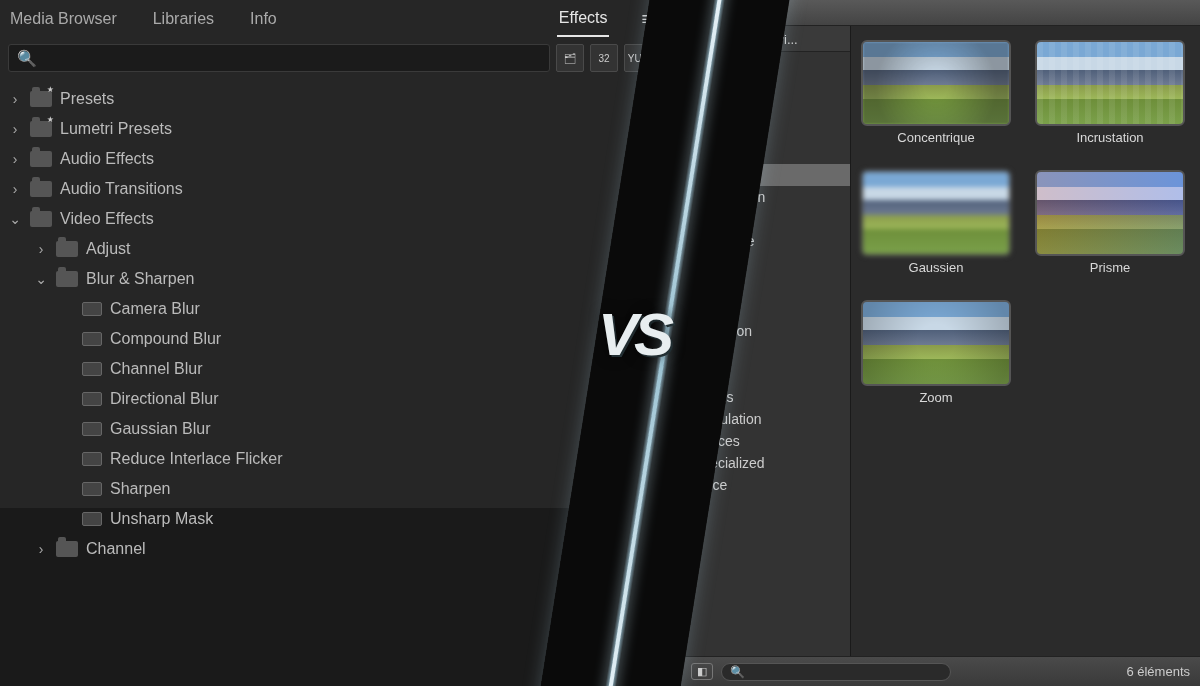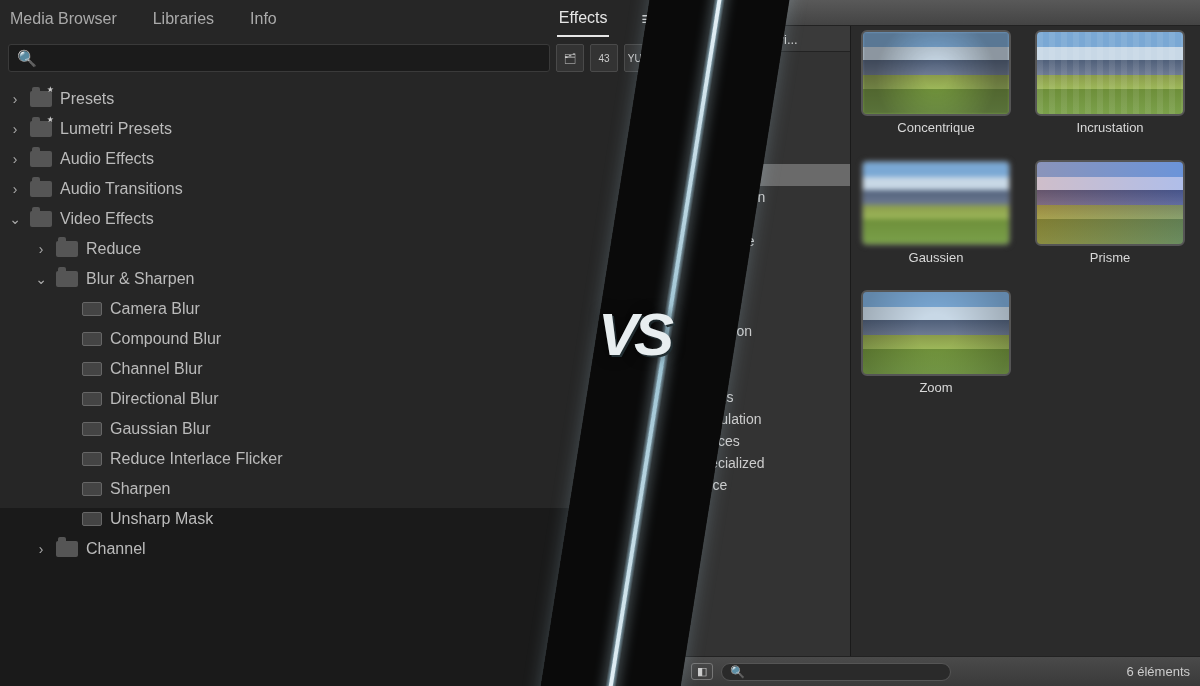--- a/index.html
+++ b/index.html
@@ -150,21 +150,21 @@
     padding: 3px 12px;
     color: #ccc;
     cursor: pointer;
   }
   .rp-item.selected {
     background: #6a6a6a;
     color: #fff;
   }
   .rp-grid {
     flex:1;
-    padding: 4px 10px;
+    padding: 14px 10px;
     display: grid;
     grid-template-columns: repeat(2, 150px);
     grid-auto-rows: 116px;
     gap: 14px 24px;
     align-content: start;
     justify-content: start;
     background:#2b2b2b;
   }
   .thumb {
     display:flex;
@@ -255,21 +255,21 @@
       <div class="tab active">Effects</div>
       <div class="hamburger">≡</div>
     </div>
   <div class="search-row">
     <div class="search-box">
       <span>🔍</span>
       <span></span>
     </div>
     <div id="toolbar-icons" style="display:flex;gap:6px;">
         <div class="toolbar-icon">🗂</div>
-        <div class="toolbar-icon">43</div>
+        <div class="toolbar-icon">32</div>
         <div class="toolbar-icon">YUV</div>
       </div>
   </div>
   <div class="tree" id="tree">
       <div class="tree-row indent-0">
         <span class="chev">›</span>
         <span class="bin-icon star"></span>
         <span>Presets</span>
       </div>
       <div class="tree-row indent-0">
@@ -288,21 +288,21 @@
         <span>Audio Transitions</span>
       </div>
       <div class="tree-row indent-0">
         <span class="chev">⌄</span>
         <span class="bin-icon"></span>
         <span>Video Effects</span>
       </div>
       <div class="tree-row indent-1">
         <span class="chev">›</span>
         <span class="bin-icon"></span>
-        <span>Reduce</span>
+        <span>Adjust</span>
       </div>
       <div class="tree-row indent-1">
         <span class="chev">⌄</span>
         <span class="bin-icon"></span>
         <span>Blur &amp; Sharpen</span>
       </div>
       <div class="tree-row indent-2">
         <span class="chev"></span>
         <span class="fx-icon"></span>
         <span>Camera Blur</span>

